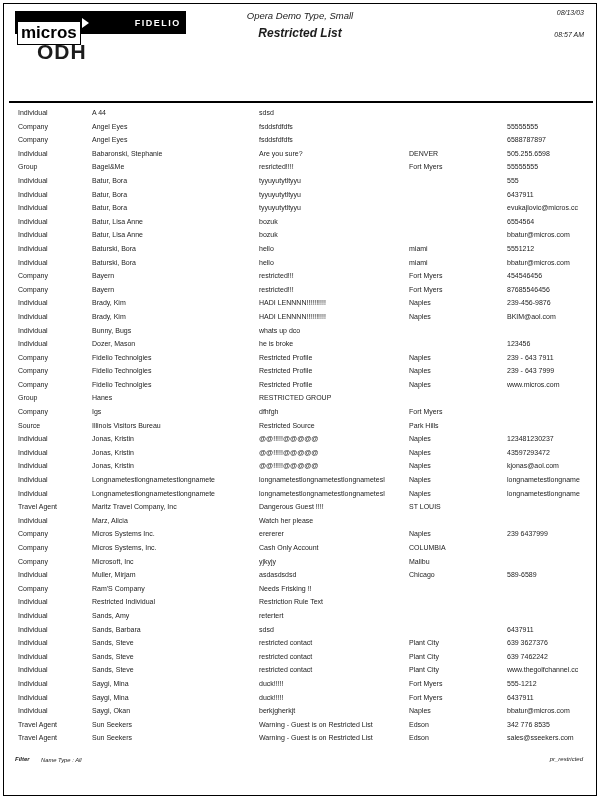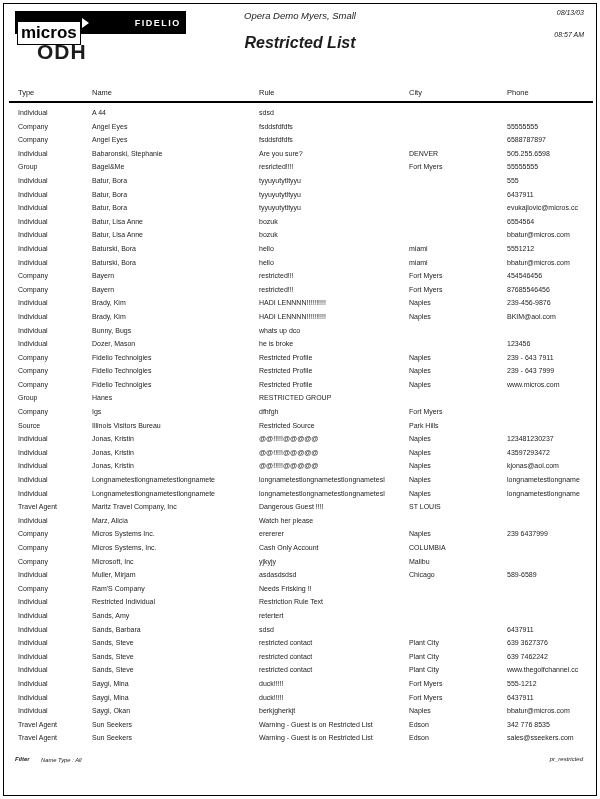--- a/index.html
+++ b/index.html
@@ -7,21 +7,21 @@
   .page { position:absolute; left:3px; top:3px; width:594px; height:793px; border:1px solid #000; background:#fff; overflow:hidden; }
 
   
   .logo { position:absolute; left:11px; top:7px; height:23px; background:#000; display:flex; align-items:center; padding:2px 5px 2px 2px; }
   .logo .micros-box { background:#fff; border:1px solid #000; color:#000; font-weight:bold; font-size:17px; padding:1px 3px; letter-spacing:0;margin-top:20px; }
   .logo .arrow { width:0; height:0; border-top:5px solid transparent; border-bottom:5px solid transparent; border-left:7px solid #fff; margin:0 2px 0 1px; }
   .logo .fidelio { color:#fff; font-weight:bold; font-size:9px; letter-spacing:1.5px;padding-left:44px; }
   .resort-code { position:absolute; left:33px; top:36px; font-size:21px; font-weight:bold; letter-spacing:1px; }
 
   .hotel-name { position:absolute; left:0; top:6px; width:100%; text-align:center; font-size:9.5px; font-style:italic; }
-  .report-title { position:absolute; left:0; top:30px; width:100%; text-align:center; font-size:16px; font-style:italic; font-weight:bold; }
+  .report-title { position:absolute; left:0; top:22px; width:100%; text-align:center; font-size:12px; font-style:italic; font-weight:bold; }
   .run-date { position:absolute; right:12px; top:5px; font-size:7px; font-style:italic; }
   .run-time { position:absolute; right:12px; top:27px; font-size:7px; font-style:italic; }
 
   
   .col-grid { display:grid; grid-template-columns:74px 167px 150px 98px 89px; }
   .thead { position:absolute; left:11px; top:84px; width:578px; padding-left:3px; font-size:7.5px; }
   .thead-rule { position:absolute; left:5px; top:97px; width:584px; border-top:2px solid #000; }
   .tbody { position:absolute; left:11px; top:102px; width:586px; padding-left:3px; }
   .trow { height:13.6px; line-height:13.6px; font-size:7px; }
   .trow > div { overflow:hidden; white-space:nowrap; }
@@ -37,32 +37,25 @@
 
 <div class="page">
 
   <div class="logo">
     <span class="micros-box">micros</span>
     <span class="arrow"></span>
     <span class="fidelio">FIDELIO</span>
   </div>
   <div class="resort-code">ODH</div>
 
-  <div class="hotel-name">Opera Demo Myers, Small</div>
+  <div class="hotel-name">Opera Demo Type, Small</div>
   <div class="report-title">Restricted List</div>
   <div class="run-date">08/13/03</div>
   <div class="run-time">08:57 AM</div>
 
-  <div class="thead col-grid">
-    <div>Type</div>
-    <div>Name</div>
-    <div>Rule</div>
-    <div>City</div>
-    <div>Phone</div>
-  </div>
   <div class="thead-rule"></div>
 
   <div class="tbody" id="tbody">
       <div class="trow col-grid">
         <div>Individual</div>
         <div>A 44</div>
         <div>sdsd</div>
         <div></div>
         <div></div>
       </div>

